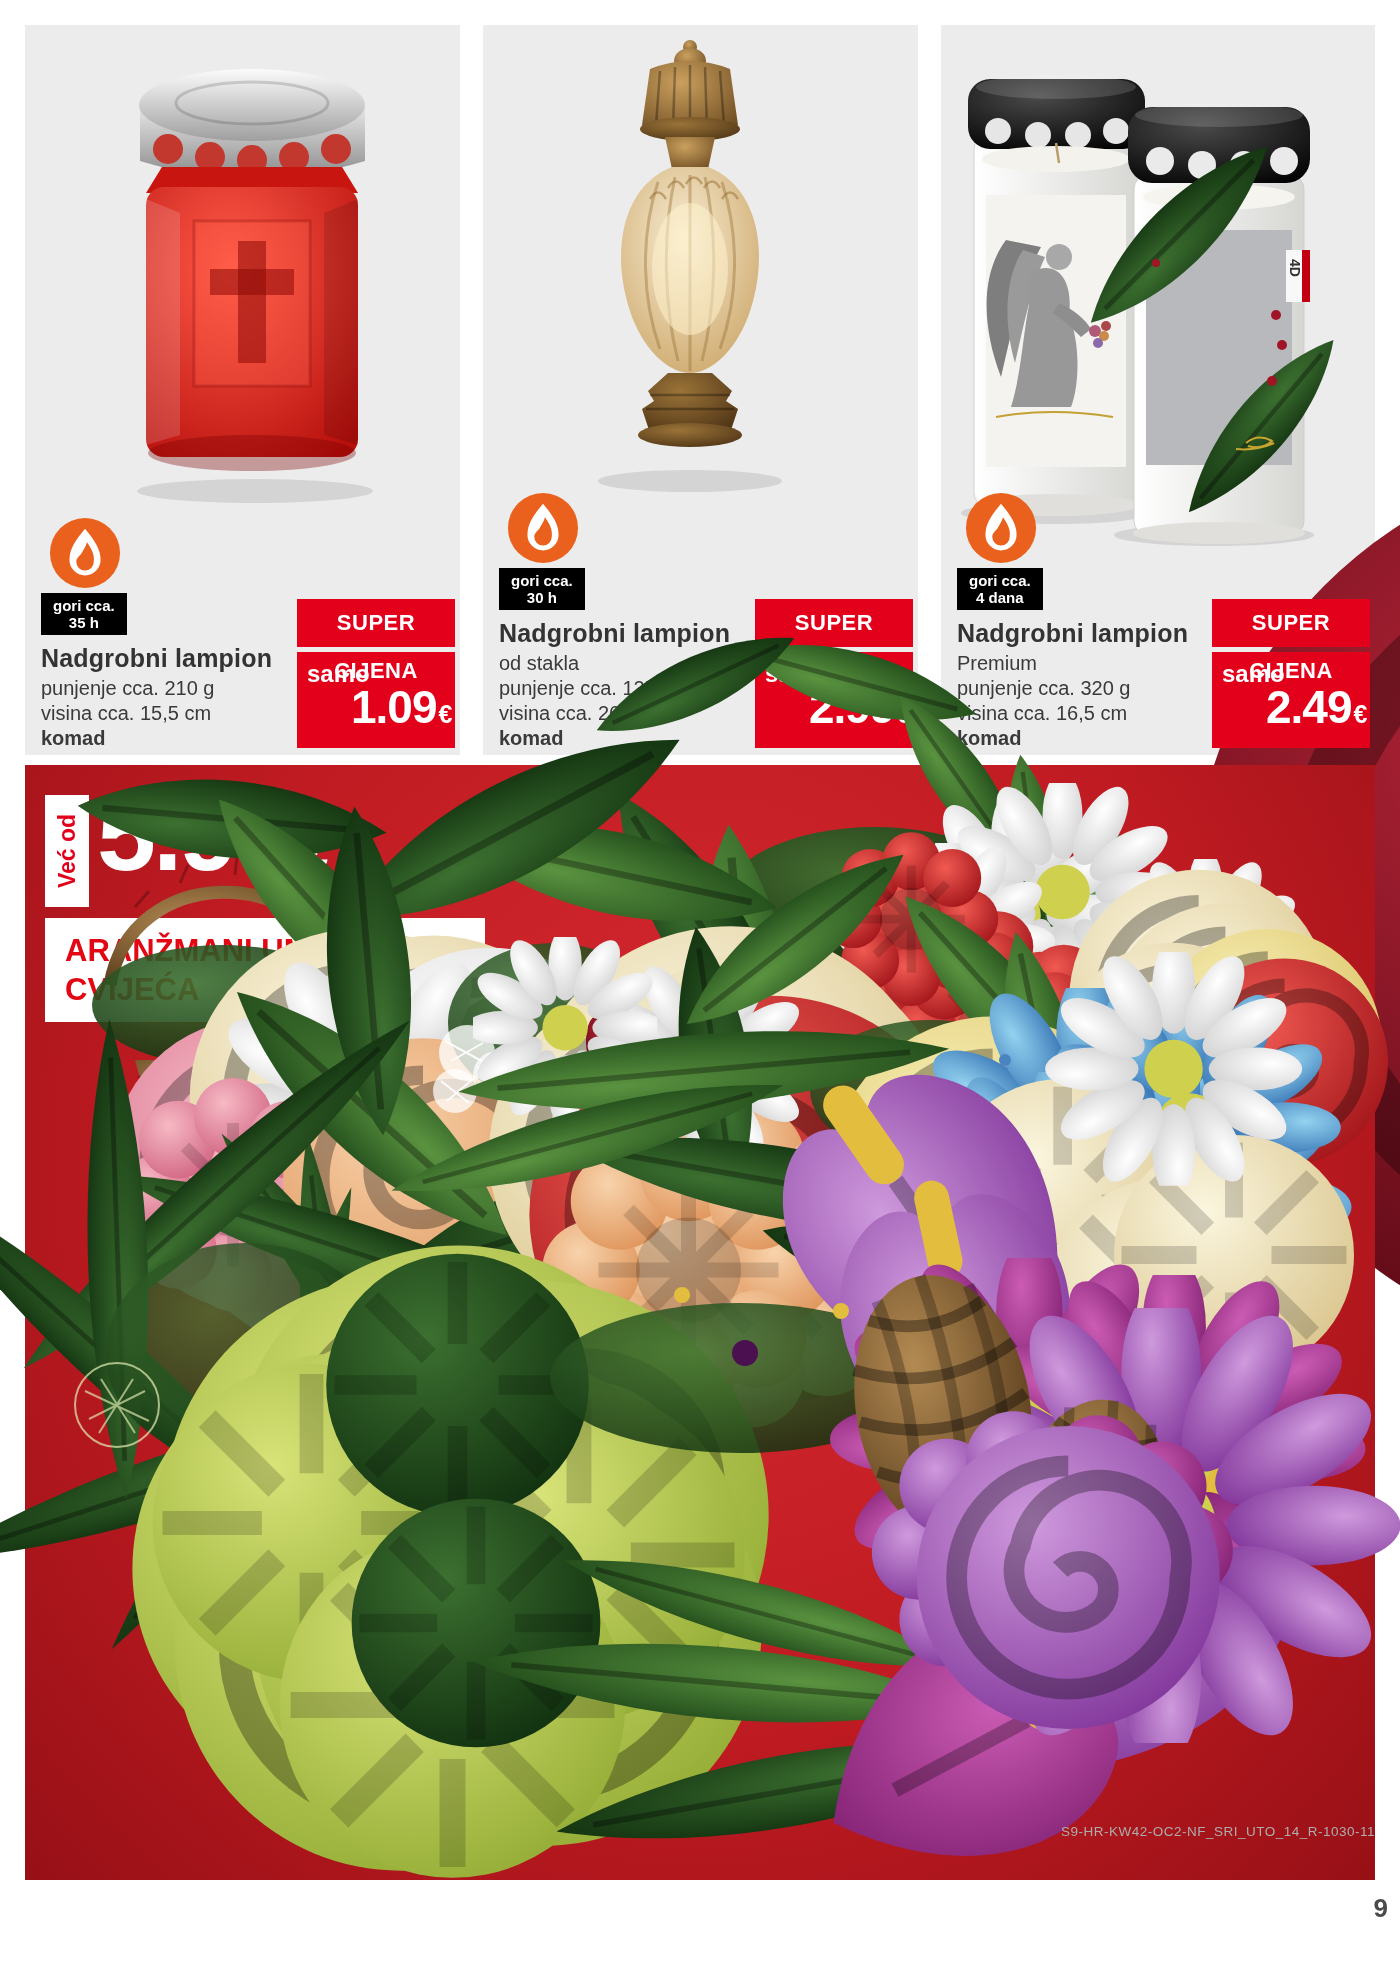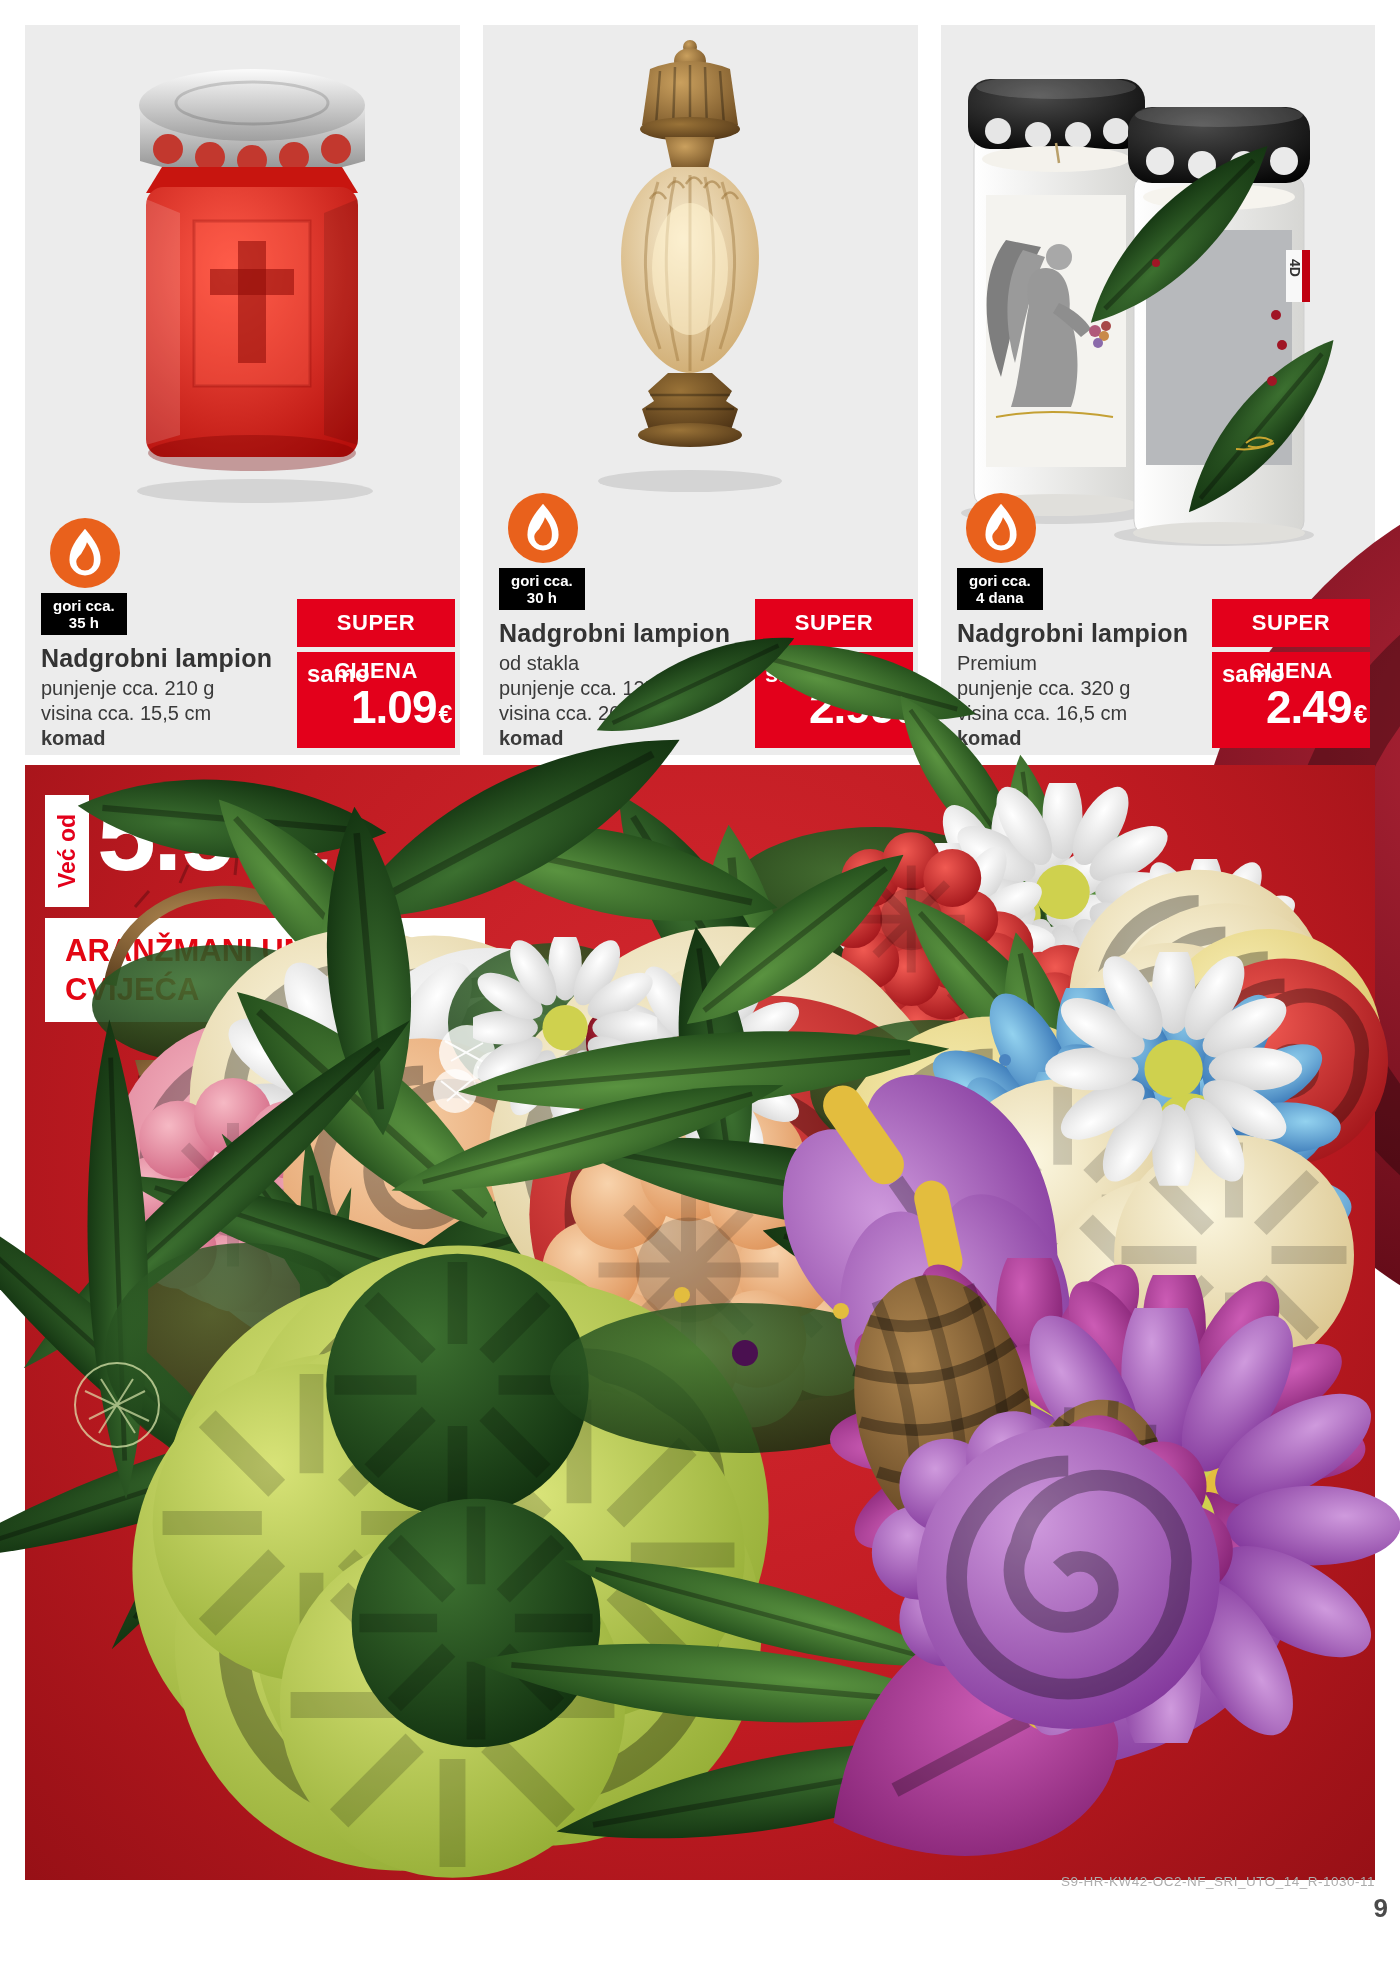--- a/index.html
+++ b/index.html
@@ -34,21 +34,21 @@
          font-weight:bold;font-size:23px;display:flex;align-items:center;justify-content:center;
          writing-mode:vertical-rl;transform:rotate(180deg);}
   .bigprice{position:absolute;left:72px;top:8px;color:#fff;font-weight:800;font-size:106px;
             letter-spacing:-3px;white-space:nowrap;}
   .bigcur{font-size:58px;font-weight:800;margin-left:5px;letter-spacing:0;}
   .promotitle{position:absolute;left:20px;top:153px;width:440px;box-sizing:border-box;background:#fff;
               color:#e30613;font-weight:800;font-size:31px;line-height:39px;padding:13px 10px 13px 20px;}
   .arr{position:absolute;}
   
   .pagenum{position:absolute;right:12px;top:1893px;font-size:26px;font-weight:bold;color:#4a4a4a;}
-  .pagecode{position:absolute;right:25px;top:1874px;font-size:13.5px;color:#adadad;letter-spacing:.5px;}
+  .pagecode{position:absolute;right:25px;top:1824px;font-size:13.5px;color:#adadad;letter-spacing:.5px;}
 </style>
 </head>
 <body>
 
 <svg width="0" height="0" style="position:absolute" aria-hidden="true">
 <defs>
   <radialGradient id="gRed" cx="38%" cy="32%" r="80%">
         <stop offset="0%" stop-color="#f15a52"></stop>
         <stop offset="100%" stop-color="#9c1016"></stop>
       </radialGradient>

